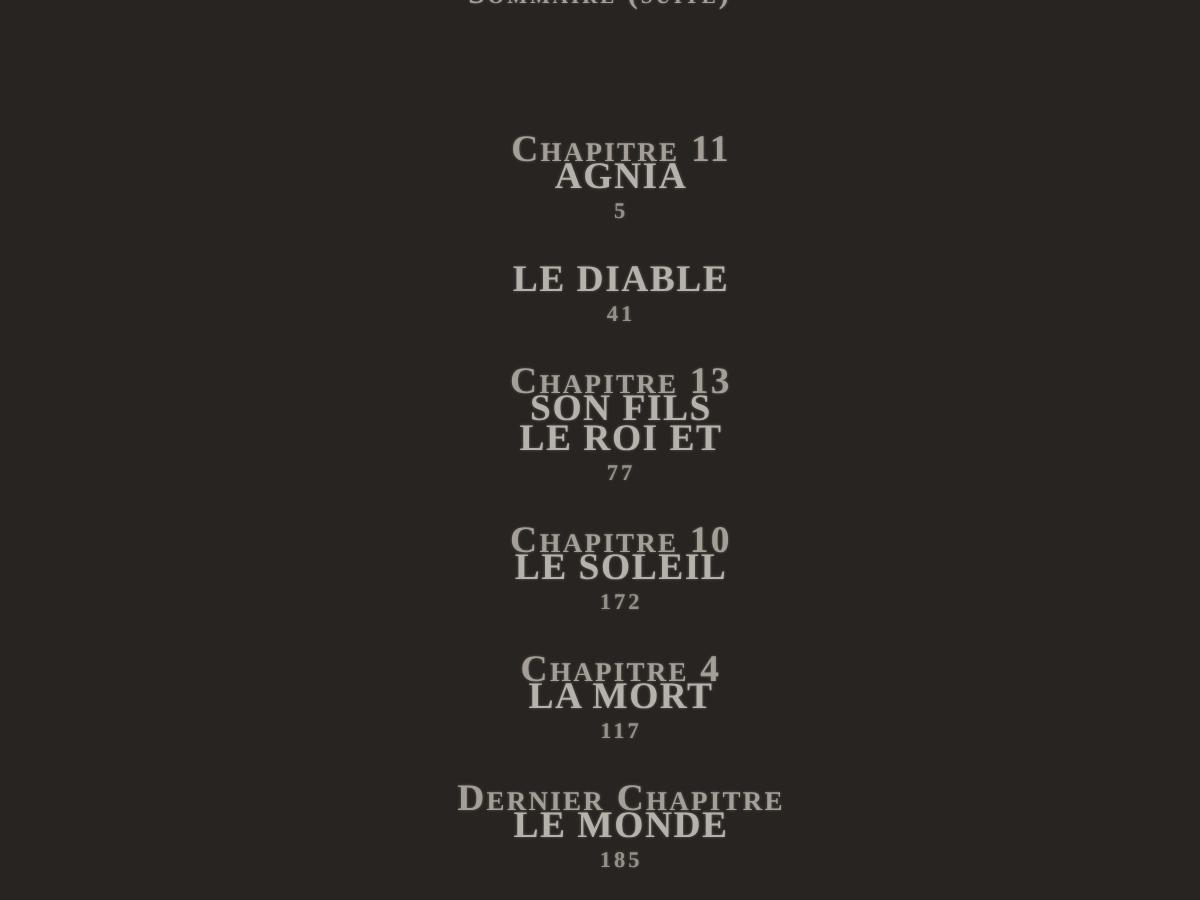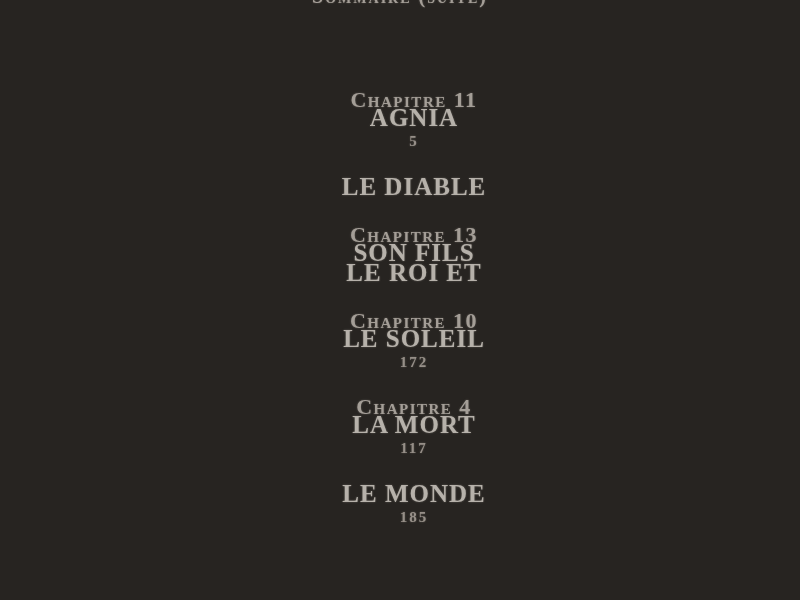--- a/index.html
+++ b/index.html
@@ -43,21 +43,21 @@
   }
   .toc-entries {
     padding-top: 91px;
   }
   .toc-entry {
     margin-bottom: 29px;
   }
   .entry-label {
     font-variant: small-caps;
     font-weight: bold;
-    font-size: 22px;
+    font-size: 25px;
     line-height: 17px;
     letter-spacing: 1.5px;
     color: var(--label-color, #a49e97);
     text-shadow: 0 0 2px rgba(170, 165, 155, 0.45);
   }
   .entry-title .title-line {
     font-weight: bold;
     font-size: 25px;
     line-height: 20px;
     letter-spacing: 1px;
@@ -86,47 +86,50 @@
     <div class="entry-title">
             <div class="title-line">AGNIA</div>
           </div>
     <div class="entry-page">5</div>
   </div>
 
   <div class="toc-entry">
     <div class="entry-title">
             <div class="title-line">LE DIABLE</div>
           </div>
+    <div class="entry-page">41</div>
   </div>
 
   <div class="toc-entry">
     <div class="entry-label">Chapitre 13</div>
     <div class="entry-title">
             <div class="title-line">SON FILS</div>
             <div class="title-line">LE ROI ET</div>
           </div>
+    <div class="entry-page">77</div>
   </div>
 
   <div class="toc-entry">
     <div class="entry-label">Chapitre 10</div>
     <div class="entry-title">
             <div class="title-line">LE SOLEIL</div>
           </div>
     <div class="entry-page">172</div>
   </div>
 
   <div class="toc-entry">
     <div class="entry-label">Chapitre 4</div>
     <div class="entry-title">
             <div class="title-line">LA MORT</div>
           </div>
     <div class="entry-page">117</div>
   </div>
 
   <div class="toc-entry">
+    <div class="entry-label">Dernier Chapitre</div>
     <div class="entry-title">
             <div class="title-line">LE MONDE</div>
           </div>
     <div class="entry-page">185</div>
   </div>
 </div>
   </div>
 </div>
 
 </body></html>

